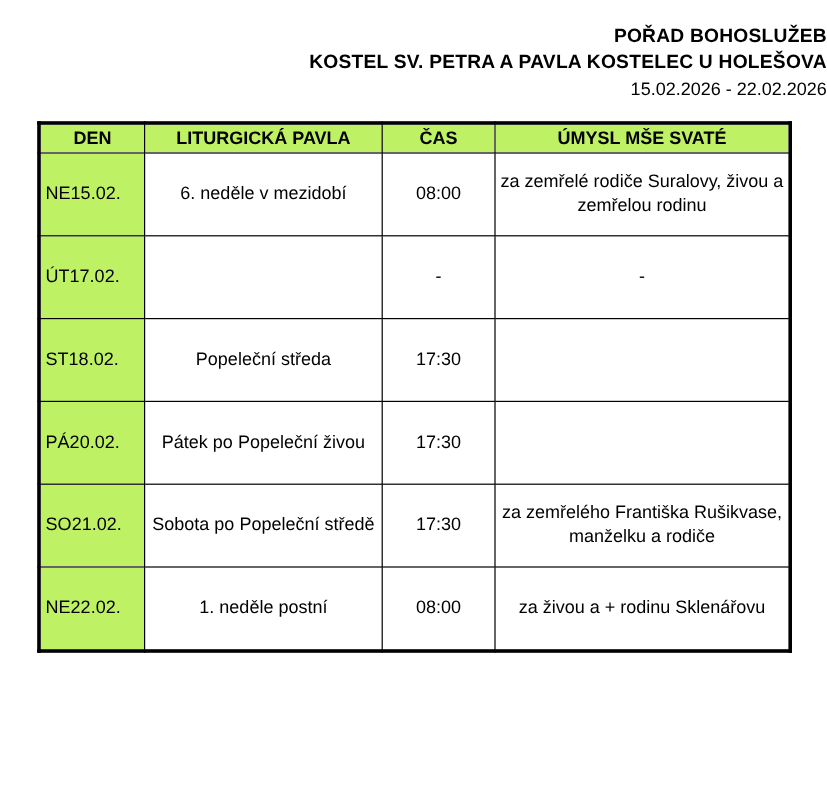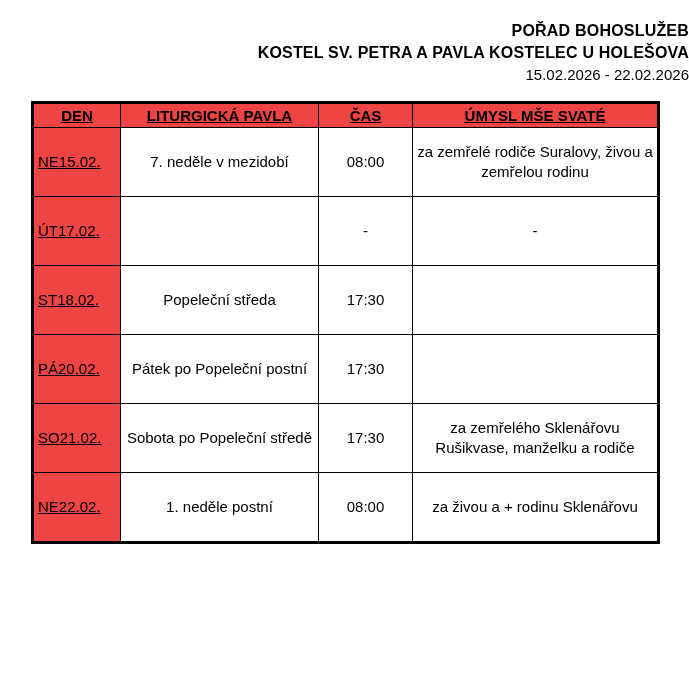--- a/index.html
+++ b/index.html
@@ -55,21 +55,21 @@
   }
   table.schedule tbody td {
     height: 64px;
     font-size: 15px;
     font-weight: normal;
     padding: 2px 4px;
     line-height: 20px;
   }
   td.celebration-cell { padding: 2px 4px; }
   td.intention-cell   { padding: 2px 2px; }
-  .gray { background: #ef4444; text-decoration: underline; }
+  .gray { background: #bef264; }
   td.day-cell {
     font-weight: bold;
     font-size: 16px;
     padding: 2px 5px;
   }
   .day-wrap {
     display: flex;
     justify-content: flex-start;
     align-items: center;
     width: 100%;
@@ -102,21 +102,21 @@
       </tr>
     </thead>
     <tbody>
       <tr>
         <td class="day-cell gray">
           <div class="day-wrap">
             <span>NE</span>
             <span>15.02.</span>
           </div>
         </td>
-        <td class="celebration-cell">7. neděle v mezidobí</td>
+        <td class="celebration-cell">6. neděle v mezidobí</td>
         <td class="time-cell">08:00</td>
         <td class="intention-cell">za zemřelé rodiče Suralovy, živou a zemřelou rodinu</td>
       </tr>
       <tr>
         <td class="day-cell gray">
           <div class="day-wrap">
             <span>ÚT</span>
             <span>17.02.</span>
           </div>
         </td>
@@ -135,34 +135,34 @@
         <td class="time-cell">17:30</td>
         <td class="intention-cell"></td>
       </tr>
       <tr>
         <td class="day-cell gray">
           <div class="day-wrap">
             <span>PÁ</span>
             <span>20.02.</span>
           </div>
         </td>
-        <td class="celebration-cell">Pátek po Popeleční postní</td>
+        <td class="celebration-cell">Pátek po Popeleční živou</td>
         <td class="time-cell">17:30</td>
         <td class="intention-cell"></td>
       </tr>
       <tr>
         <td class="day-cell gray">
           <div class="day-wrap">
             <span>SO</span>
             <span>21.02.</span>
           </div>
         </td>
         <td class="celebration-cell">Sobota po Popeleční středě</td>
         <td class="time-cell">17:30</td>
-        <td class="intention-cell">za zemřelého Sklenářovu Rušikvase, manželku a rodiče</td>
+        <td class="intention-cell">za zemřelého Františka Rušikvase, manželku a rodiče</td>
       </tr>
       <tr>
         <td class="day-cell gray">
           <div class="day-wrap">
             <span>NE</span>
             <span>22.02.</span>
           </div>
         </td>
         <td class="celebration-cell">1. neděle postní</td>
         <td class="time-cell">08:00</td>

